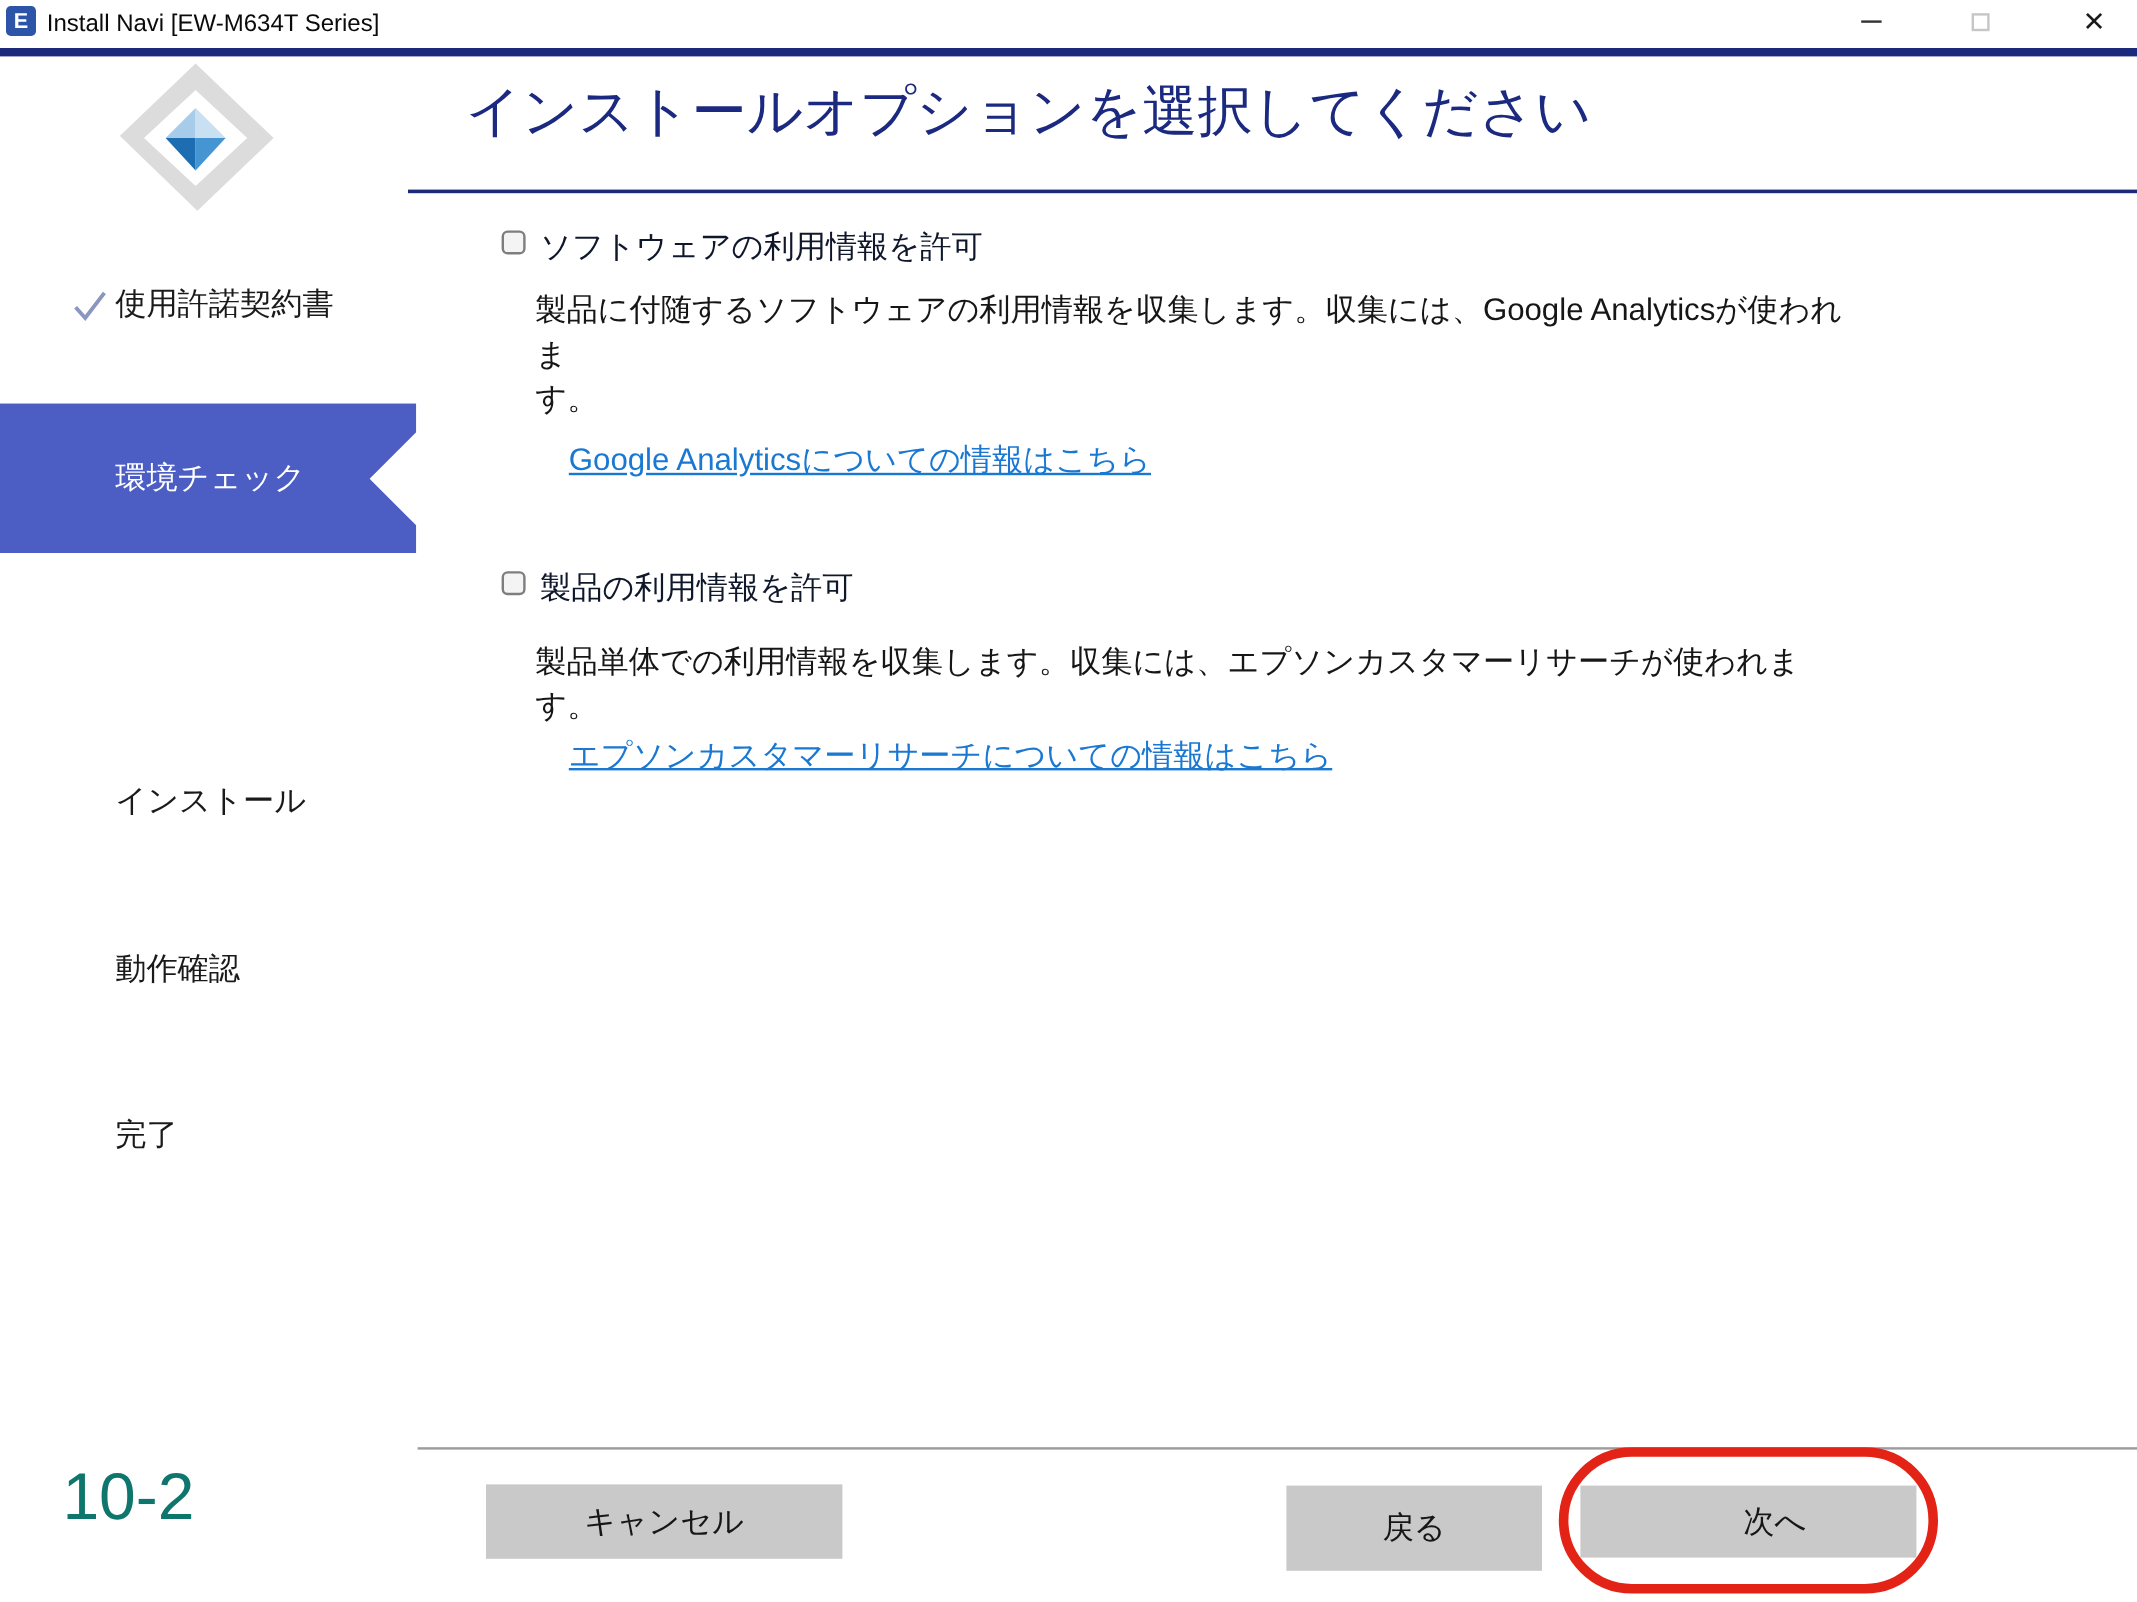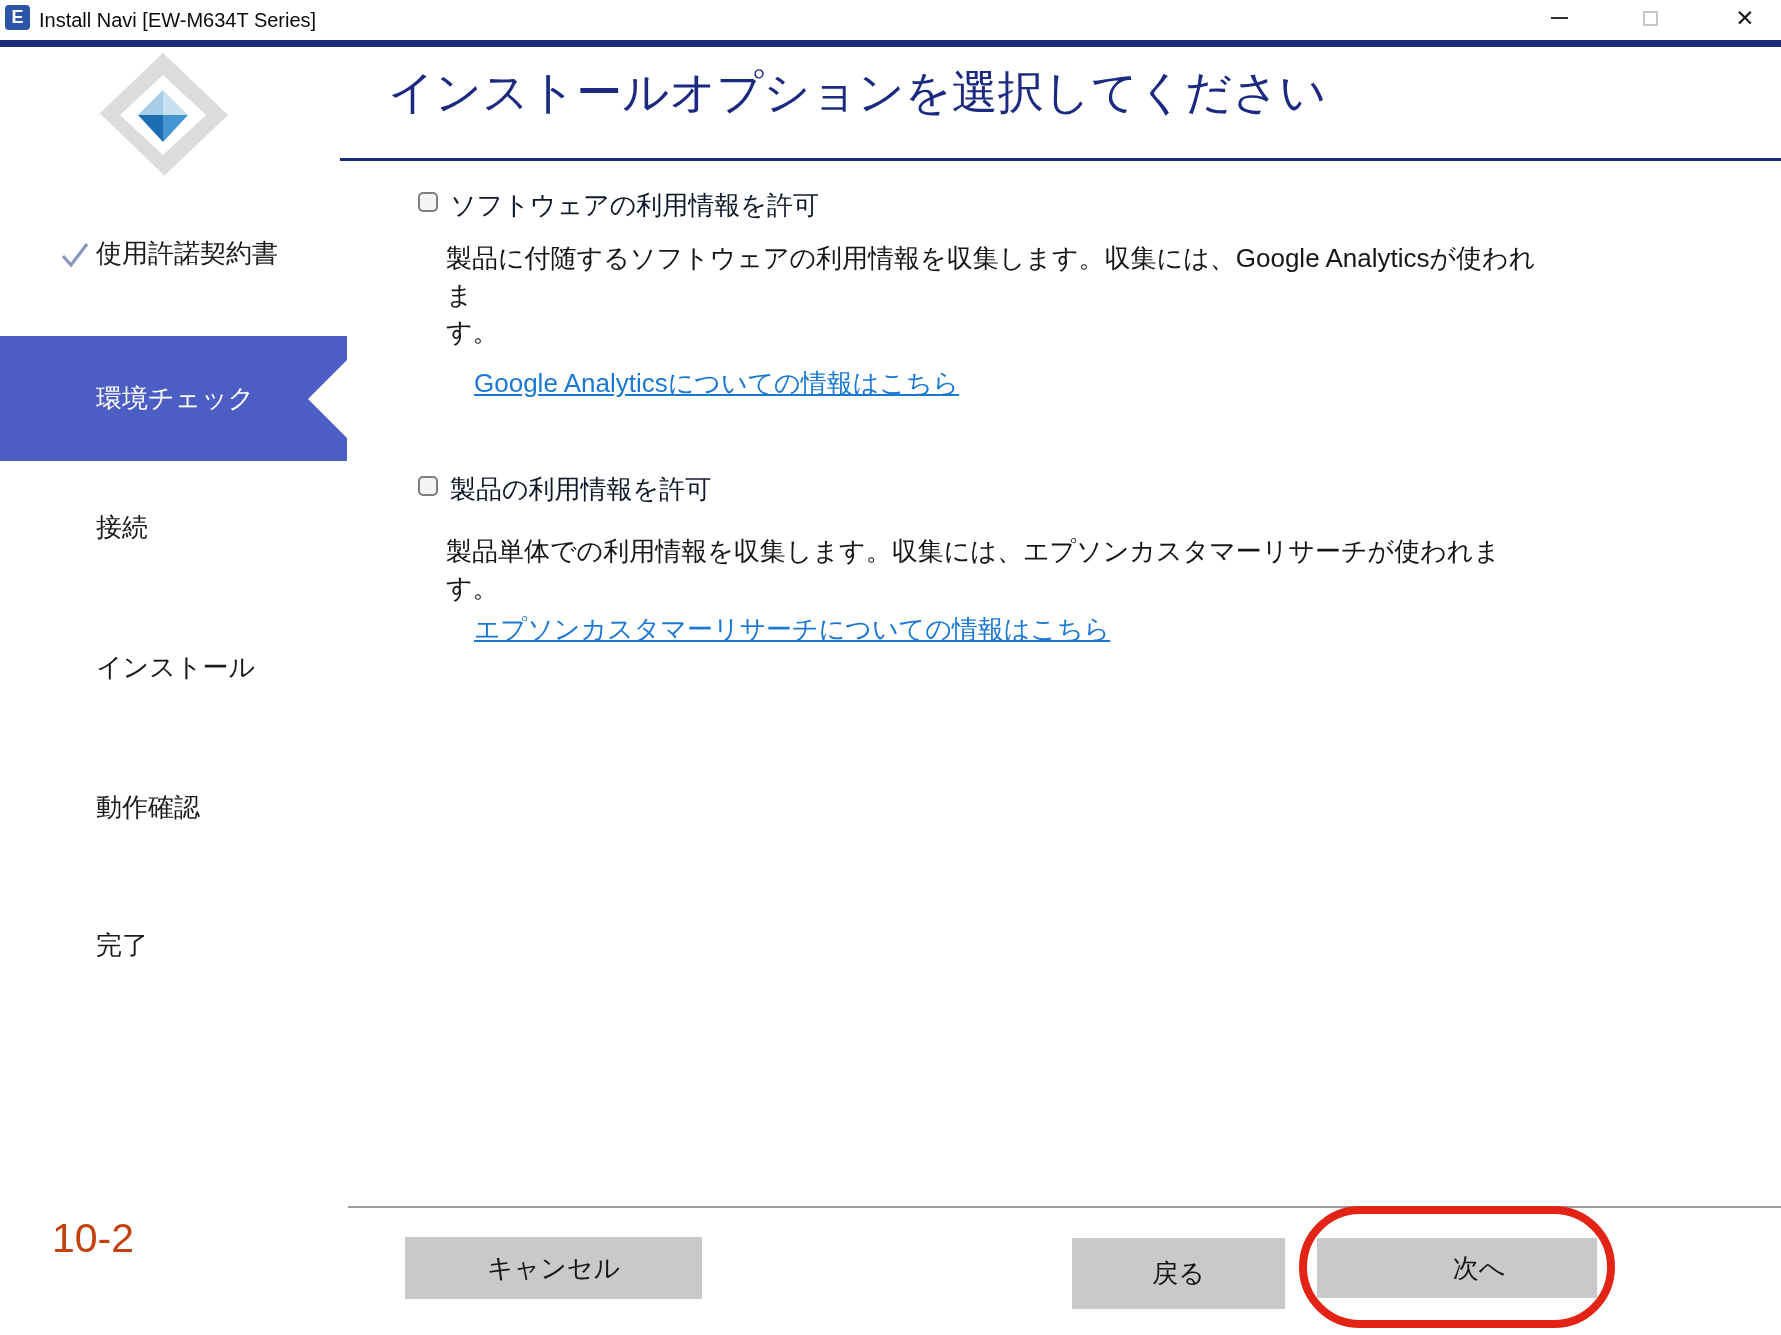--- a/index.html
+++ b/index.html
@@ -43,21 +43,21 @@
   .ol1 { top:188px; } .ol2 { top:472px; }
   .opt-desc { position:absolute; left:446px; font-size:26px; color:#161616; line-height:37px;
               white-space:pre-line; width:1100px; }
   .od1 { top:240px; } .od2 { top:497px;margin-top:36px; }
   .opt-link { position:absolute; left:446px; font-size:26px; color:#1a78d2;
               text-decoration:underline; white-space:nowrap; cursor:pointer;margin-left:28px; }
   .lk1 { top:366px; } .lk2 { top:612px; }
 
   
   .hr-footer { position:absolute; left:348px; top:1206px; width:1433px; height:2px; background:#9c9c9c; }
-  .annotation-step { position:absolute; left:52px; top:1215px; font-size:41px; color:#c2410c;text-align:right; }
+  .annotation-step { position:absolute; left:52px; top:1215px; font-size:55px; color:#0f766e;text-align:right; }
   .gbtn { position:absolute; background:#c9c9c9; border:none; font-size:26px; color:#161616;
           text-align:center; cursor:pointer; font-family:inherit; }
   .btn-cancel { left:405px; top:1237px; width:297px; height:62px; }
   .btn-back   { left:1072px; top:1238px; width:213px; height:71px; }
   .btn-next   { left:1317px; top:1238px; width:280px; height:60px;padding-left:44px; }
   .red-oval { position:absolute; left:1299px; top:1206px; width:316px; height:122px;
               border:8px solid #e42317; border-radius:61px; background:transparent;
               pointer-events:none; z-index:5; }
 </style>
 </head>
@@ -94,23 +94,20 @@
       <polyline points="3,15 11,24 27,3" fill="none" stroke="#8a96c0" stroke-width="3.2"></polyline>
     </svg>
     <span class="lbl">使用許諾契約書</span>
   </div>
 
   <div class="active-block"></div>
   <div class="step step-active">
     <span class="lbl">環境チェック</span>
   </div>
 
-  <div class="step s3">
-    <span class="lbl">接続</span>
-  </div>
   <div class="step s4">
     <span class="lbl">インストール</span>
   </div>
   <div class="step s5">
     <span class="lbl">動作確認</span>
   </div>
   <div class="step s6">
     <span class="lbl">完了</span>
   </div>
 

